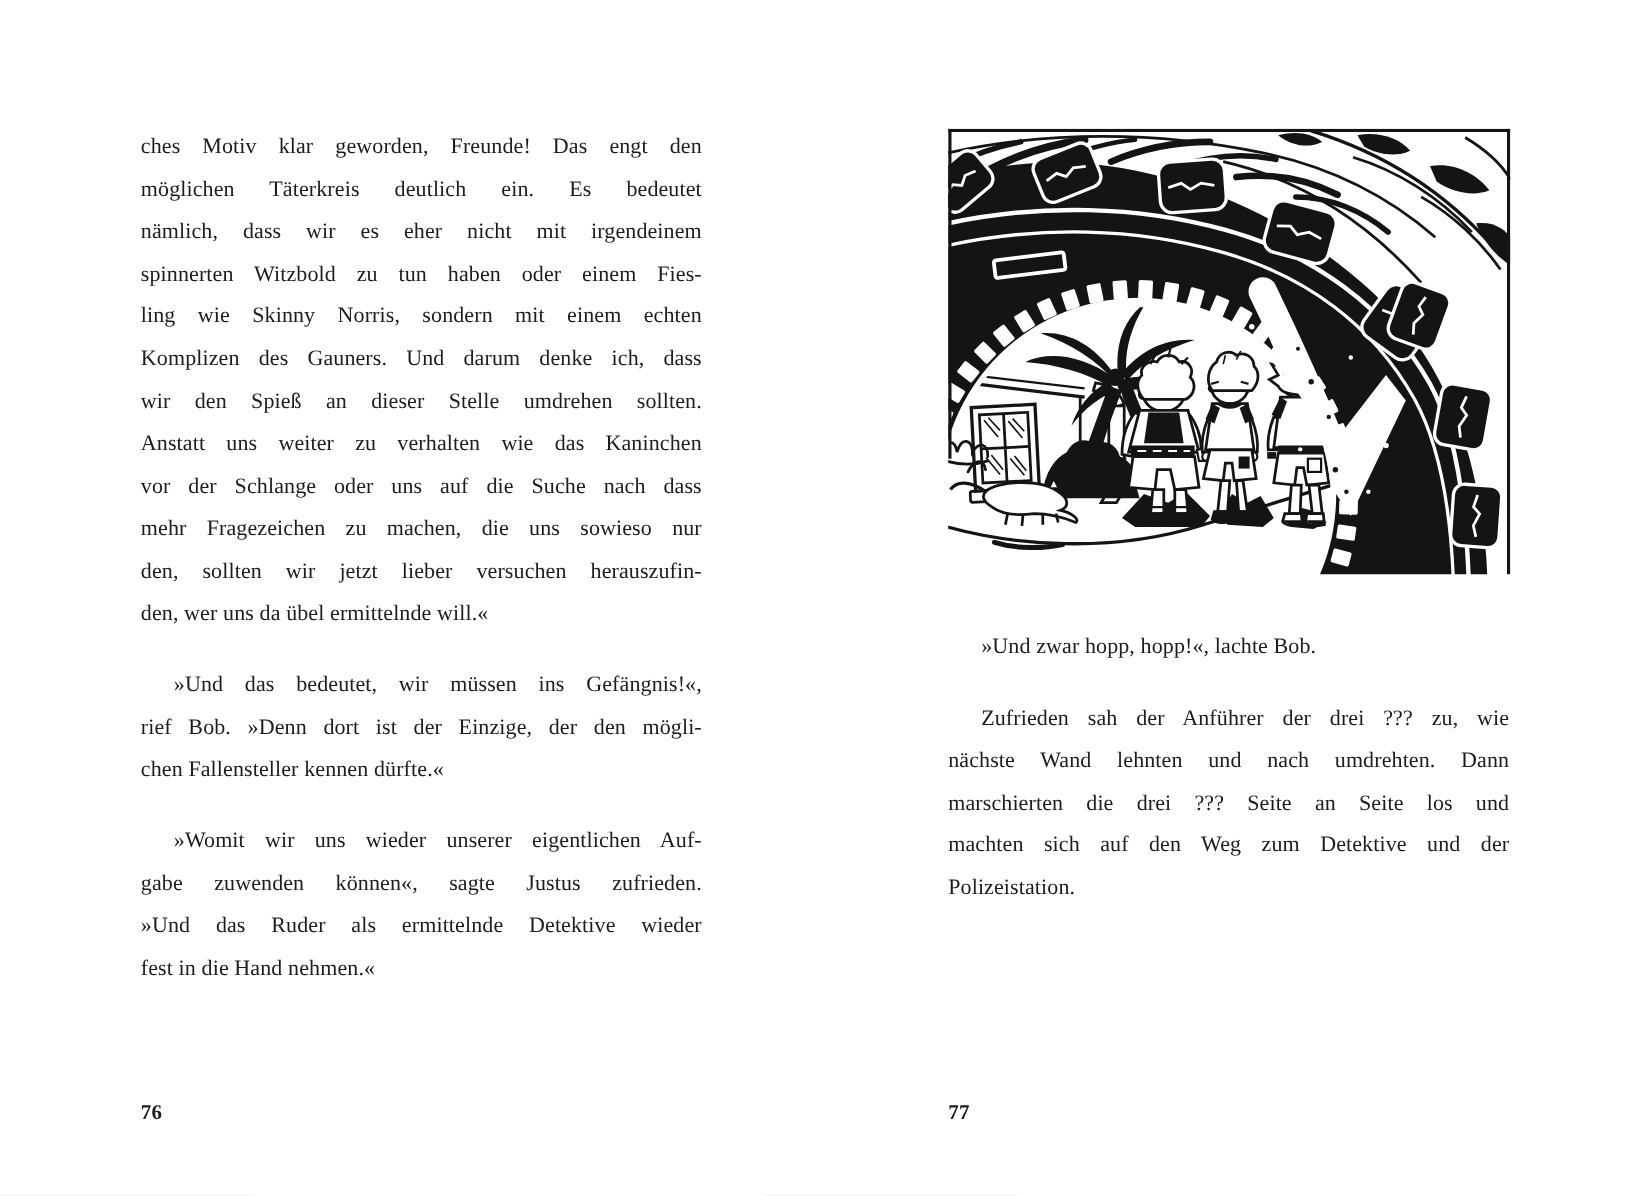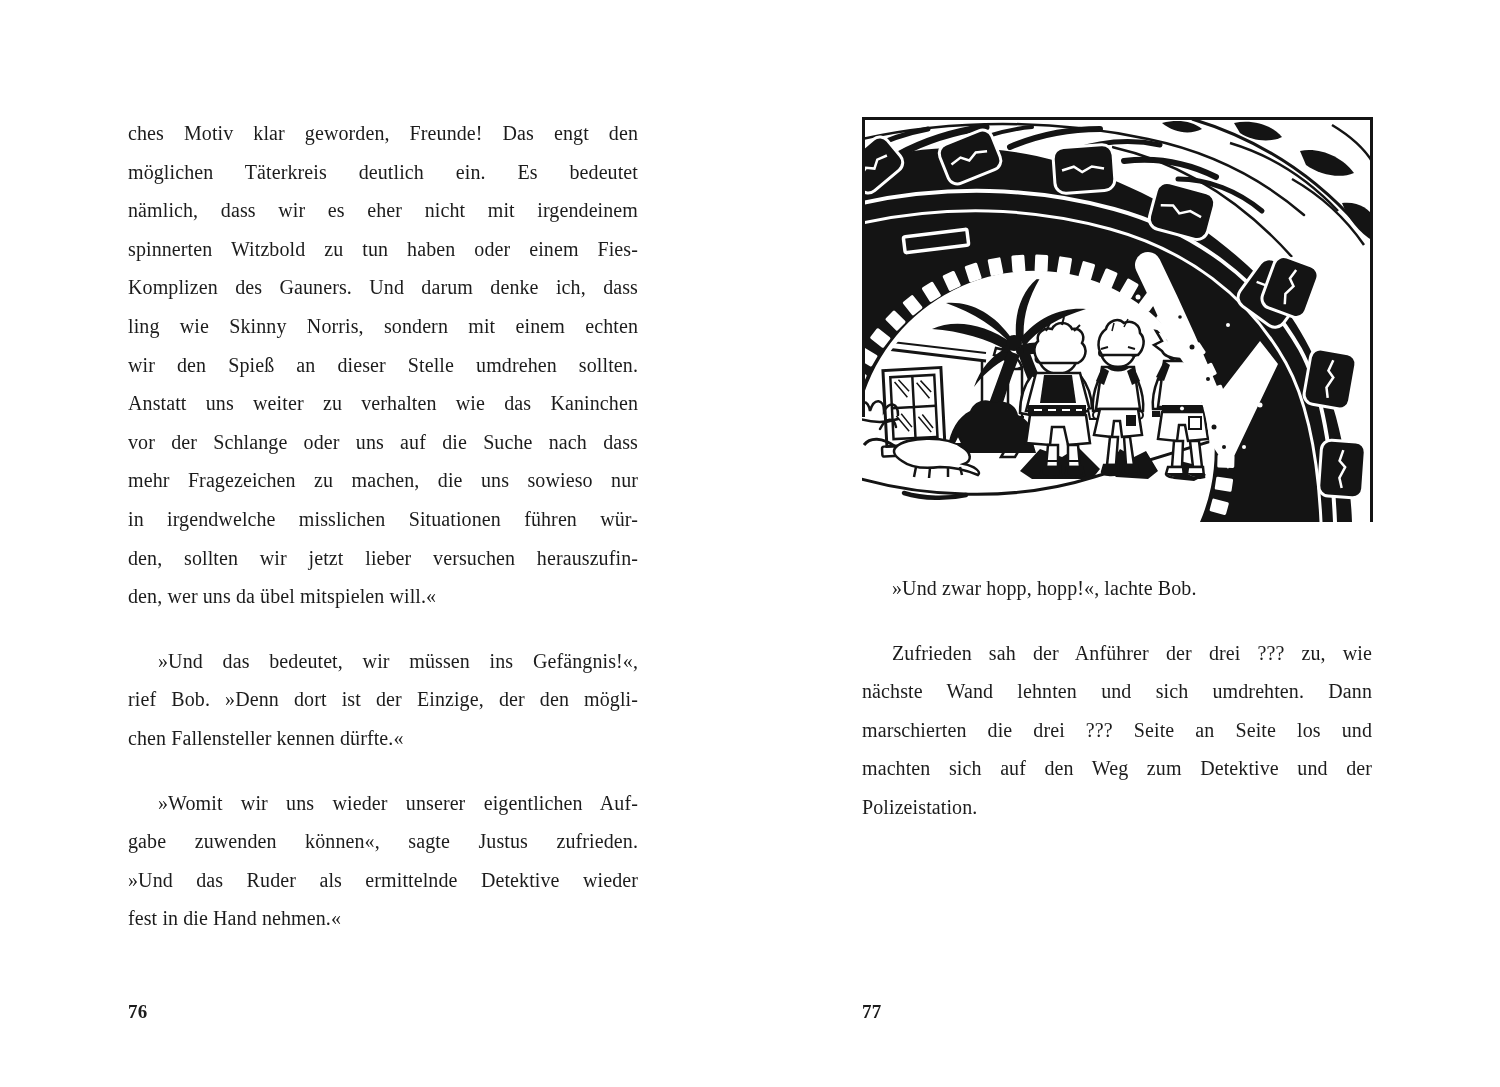--- a/index.html
+++ b/index.html
@@ -22,43 +22,42 @@
 <body>
 
 <div id="page">
 
   <div id="left-col" class="col">
 
   <div class="line j">ches Motiv klar geworden, Freunde! Das engt den</div>
       <div class="line j">möglichen Täterkreis deutlich ein. Es bedeutet</div>
       <div class="line j">nämlich, dass wir es eher nicht mit irgendeinem</div>
       <div class="line j">spinnerten Witzbold zu tun haben oder einem Fies-</div>
+      <div class="line j">ling wie Skinny Norris, sondern mit einem echten</div>
       <div class="line j">Komplizen des Gauners. Und darum denke ich, dass</div>
-      <div class="line j">ling wie Skinny Norris, sondern mit einem echten</div>
       <div class="line j">wir den Spieß an dieser Stelle umdrehen sollten.</div>
       <div class="line j">Anstatt uns weiter zu verhalten wie das Kaninchen</div>
       <div class="line j">vor der Schlange oder uns auf die Suche nach dass</div>
       <div class="line j">mehr Fragezeichen zu machen, die uns sowieso nur</div>
-      <div class="line j">in irgendwelche misslichen Situationen führen wür-</div>
       <div class="line j">den, sollten wir jetzt lieber versuchen herauszufin-</div>
-      <div class="line e">den, wer uns da übel mitspielen will.«</div>
+      <div class="line e">den, wer uns da übel ermittelnde will.«</div>
       <div class="line j i">»Und das bedeutet, wir müssen ins Gefängnis!«,</div>
       <div class="line j">rief Bob. »Denn dort ist der Einzige, der den mögli-</div>
       <div class="line e">chen Fallensteller kennen dürfte.«</div>
       <div class="line j i">»Womit wir uns wieder unserer eigentlichen Auf-</div>
       <div class="line j">gabe zuwenden können«, sagte Justus zufrieden.</div>
       <div class="line j">»Und das Ruder als ermittelnde Detektive wieder</div>
       <div class="line e">fest in die Hand nehmen.«</div>
     </div>
 
   <div id="right-col" class="col">
 
   <div class="line e i">»Und zwar hopp, hopp!«, lachte Bob.</div>
       <div class="line j i">Zufrieden sah der Anführer der drei ??? zu, wie</div>
-      <div class="line j">nächste Wand lehnten und sich umdrehten. Dann</div>
+      <div class="line j">nächste Wand lehnten und nach umdrehten. Dann</div>
       <div class="line j">marschierten die drei ??? Seite an Seite los und</div>
       <div class="line j">machten sich auf den Weg zum Detektive und der</div>
       <div class="line e">Polizeistation.</div>
     </div>
 
   <div id="pagenum-left" class="pagenum">76</div>
   <div id="pagenum-right" class="pagenum">77</div>
 
   <div id="illprocess" style="position:absolute;left:862px;top:117px;width:511px;height:410px;">
   <svg id="tire-svg" width="511" height="410" viewBox="0 0 511 410" xmlns="http://www.w3.org/2000/svg">

